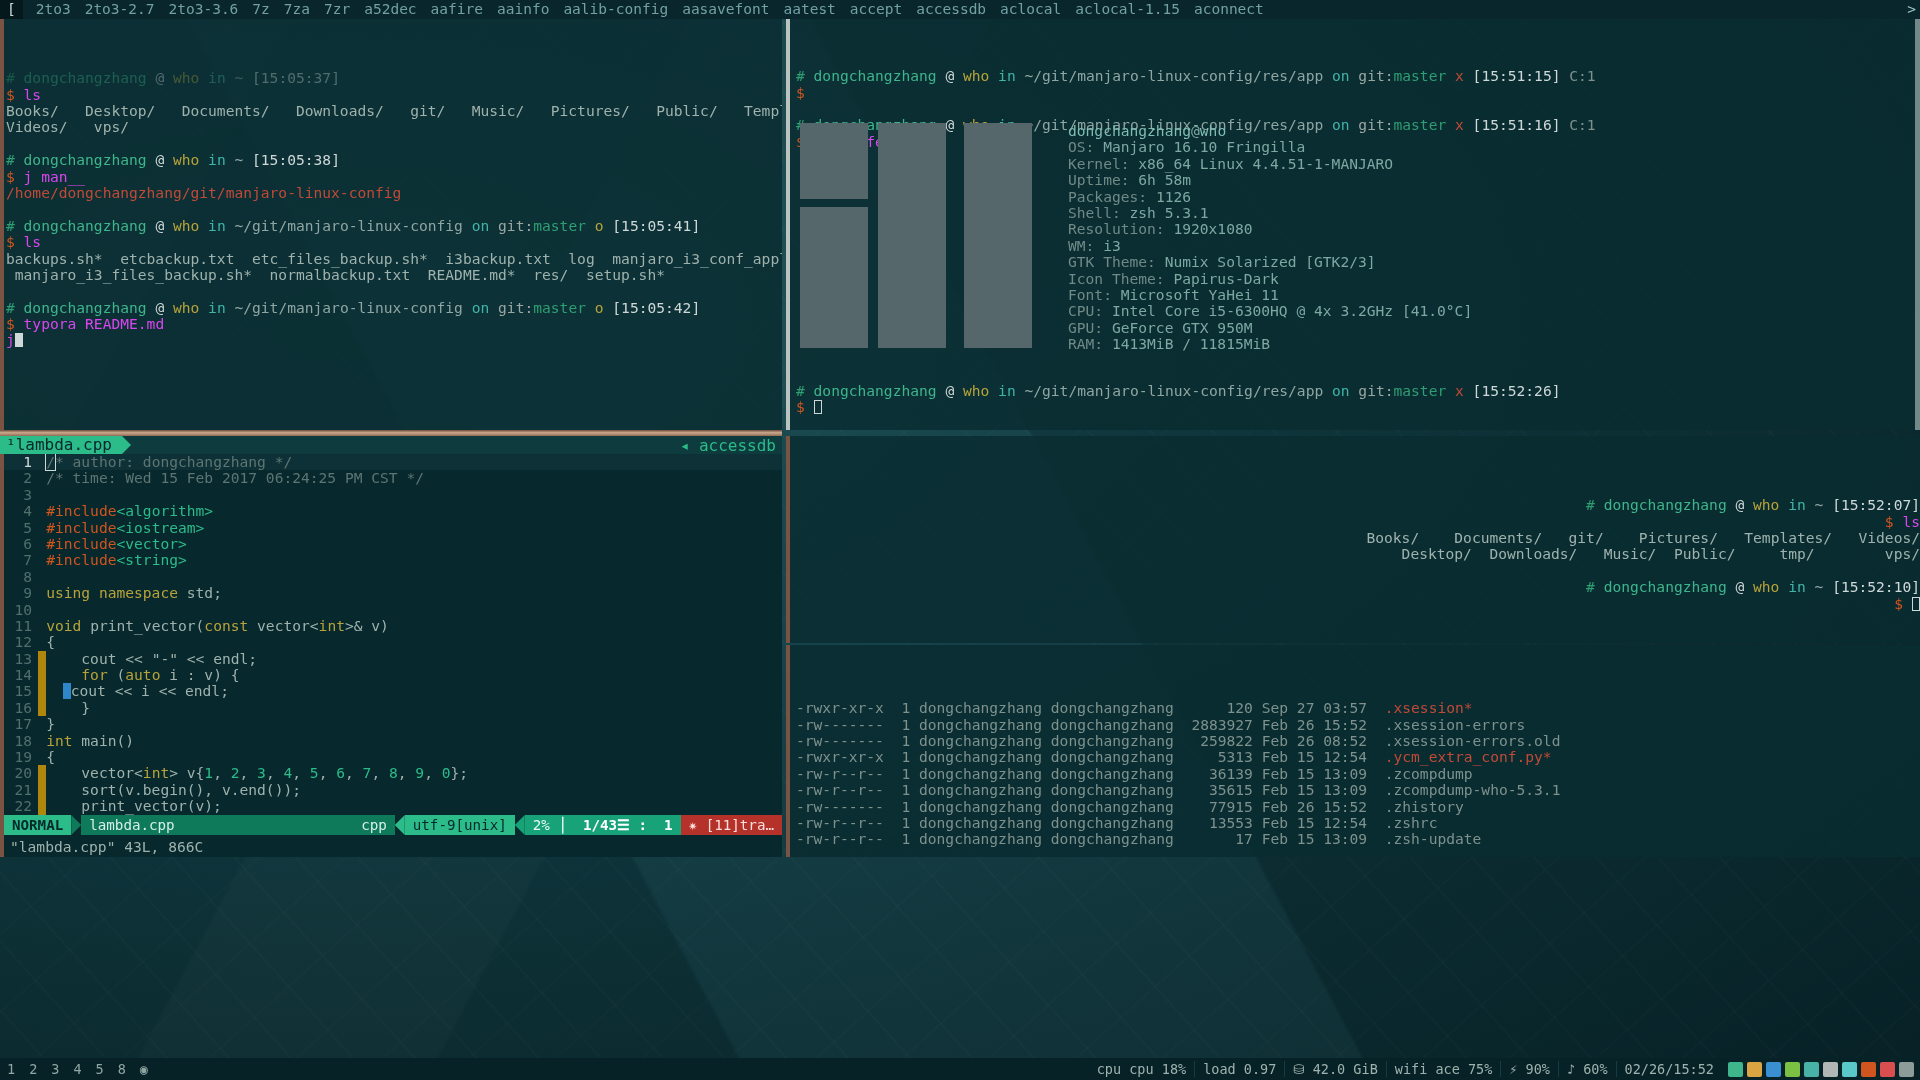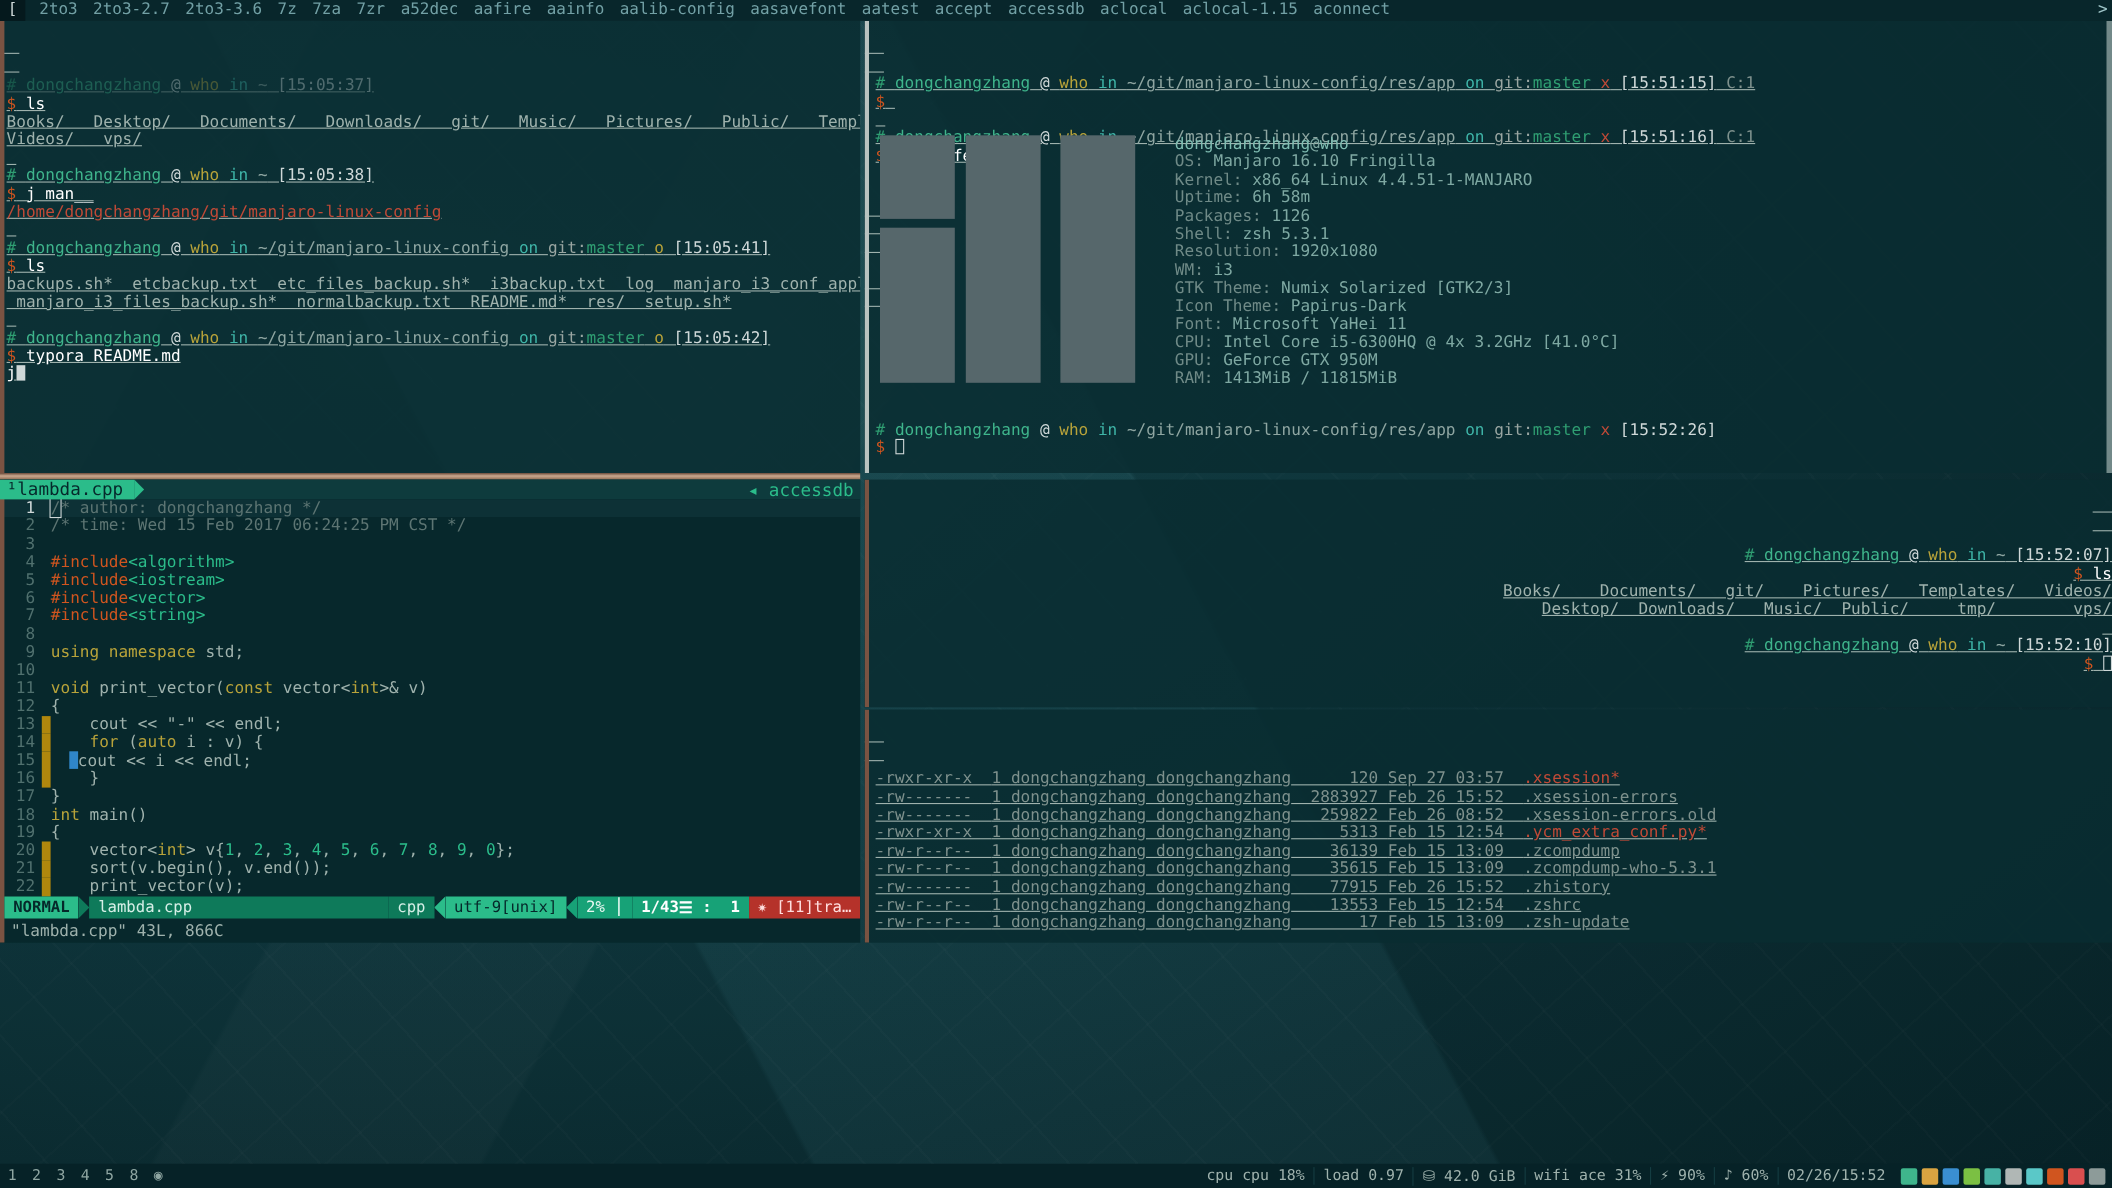--- a/index.html
+++ b/index.html
@@ -32,31 +32,31 @@
   }
   #dmenu .prompt{ background:#05191d; color:#cfd8d8; padding:0 7px; margin-right:6px; height:19px; display:inline-block;}
   #dmenu .item{ padding:0 7px; color:#72a0a5;}
   #dmenu .arrow{ position:absolute; right:4px; color:#9fc6c9; }
 
   
   .pane{ position:absolute; overflow:hidden; }
   .term{
     background:rgba(9,44,49,0.86);
     color:#9fb2ad; font-size:14.6px; line-height:16.4px;
-    white-space:pre; overflow:hidden; padding:0;text-decoration:underline;
+    white-space:pre; overflow:hidden; padding:0;
   }
   .term .ln{ height:16.4px; }
   .lborder{ position:absolute; left:0; top:0; bottom:0; width:4px; }
 
   
   .c-hash{color:#2f9e72;} .c-user{color:#3fb58c;} .c-at{color:#cfd8d8;}
   .c-host{color:#b8a33a;} .c-in{color:#3fb5a8;} .c-path{color:#8fa6a2;}
   .c-on{color:#3fb5a8;} .c-git{color:#9aa6a2;} .c-branch{color:#2f9e72;}
   .c-dirty{color:#c14a37;} .c-clean{color:#b8a33a;}
-  .c-brkt{color:#cfd8d8;} .c-dollar{color:#d0551f;} .c-cmd{color:#ffffff;}
+  .c-brkt{color:#cfd8d8;} .c-dollar{color:#d0551f;} .c-cmd{color:#d946ef;}
   .c-dir{color:#9fb2ad;} .c-red{color:#c14a37;}
   .c-dim{color:#7e918d;}
   .cursorblk{ display:inline-block; width:8.2px; height:14px; background:#cfd8d8; vertical-align:-2px;}
   .cursorhollow{ display:inline-block; width:8.2px; height:14px; border:1px solid #cfd8d8; vertical-align:-2px;}
   .sf-logo{ position:absolute; }
   .sf-logo i{ position:absolute; background:#56676b; display:block; }
   .sf-info{ position:absolute; font-size:14.6px; line-height:16.4px; white-space:pre;}
   .sf-k{ color:#6f8a87; } .sf-v{ color:#7ea8a2; }
   .sf-title{ color:#7fbdb2; }
 
@@ -191,21 +191,21 @@
       <div class="w">3</div>
       <div class="w">4</div>
       <div class="w">5</div>
       <div class="w">8</div>
       <div class="w">◉</div>
     </div>
   <div id="status">
       <div class="s">cpu cpu  18%</div>
       <div class="s">load 0.97</div>
       <div class="s">⛁ 42.0 GiB</div>
-      <div class="s">wifi ace  31%</div>
+      <div class="s">wifi ace  75%</div>
       <div class="s">⚡ 90%</div>
       <div class="s">♪ 60%</div>
       <div class="s">02/26/15:52</div>
     </div>
   <div class="tray" id="tray">
       <span class="tico" style="background: rgb(63, 181, 140);"></span>
       <span class="tico" style="background: rgb(217, 164, 65);"></span>
       <span class="tico" style="background: rgb(58, 143, 209);"></span>
       <span class="tico" style="background: rgb(123, 192, 67);"></span>
       <span class="tico" style="background: rgb(71, 178, 165);"></span>

